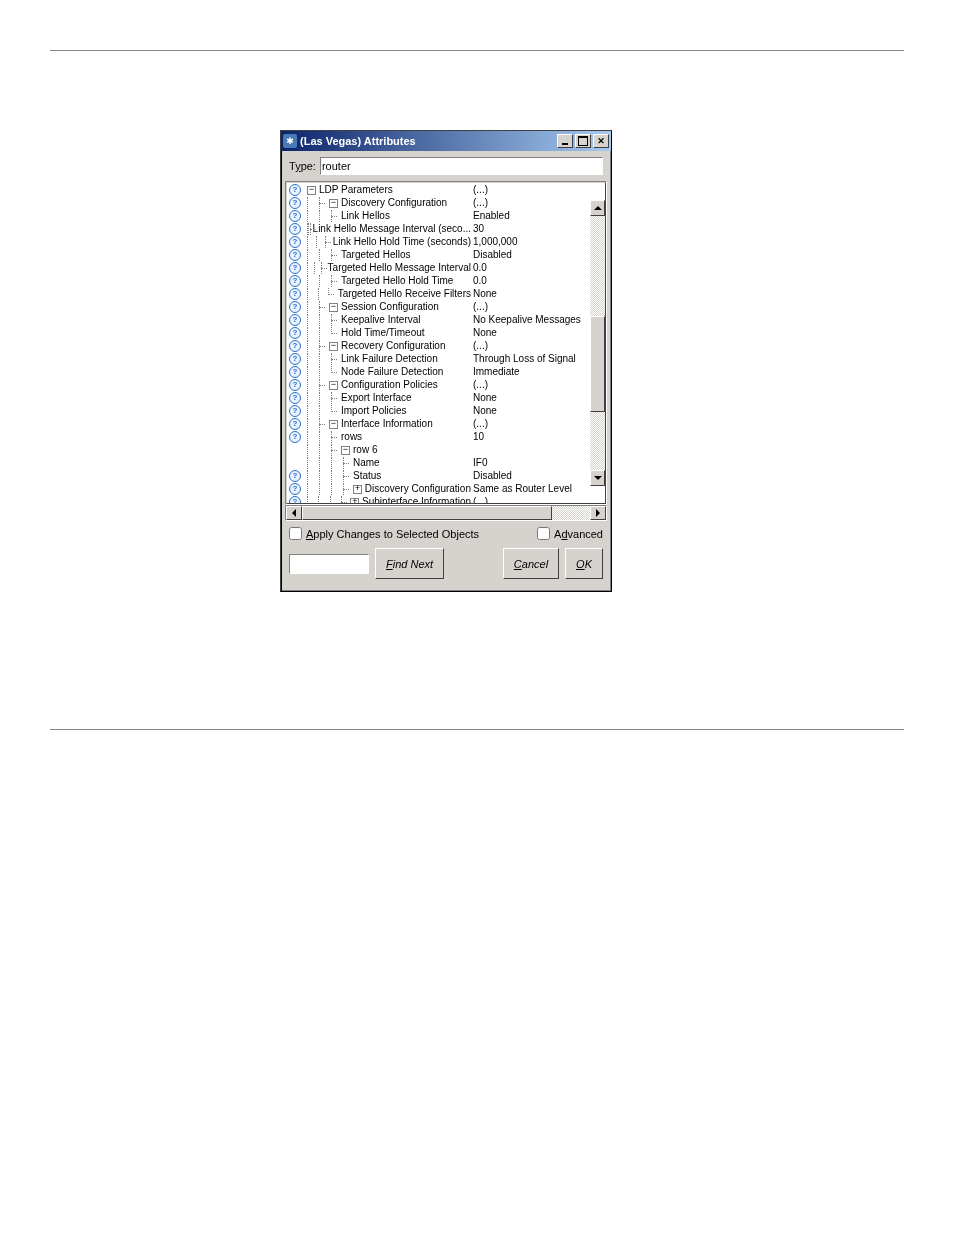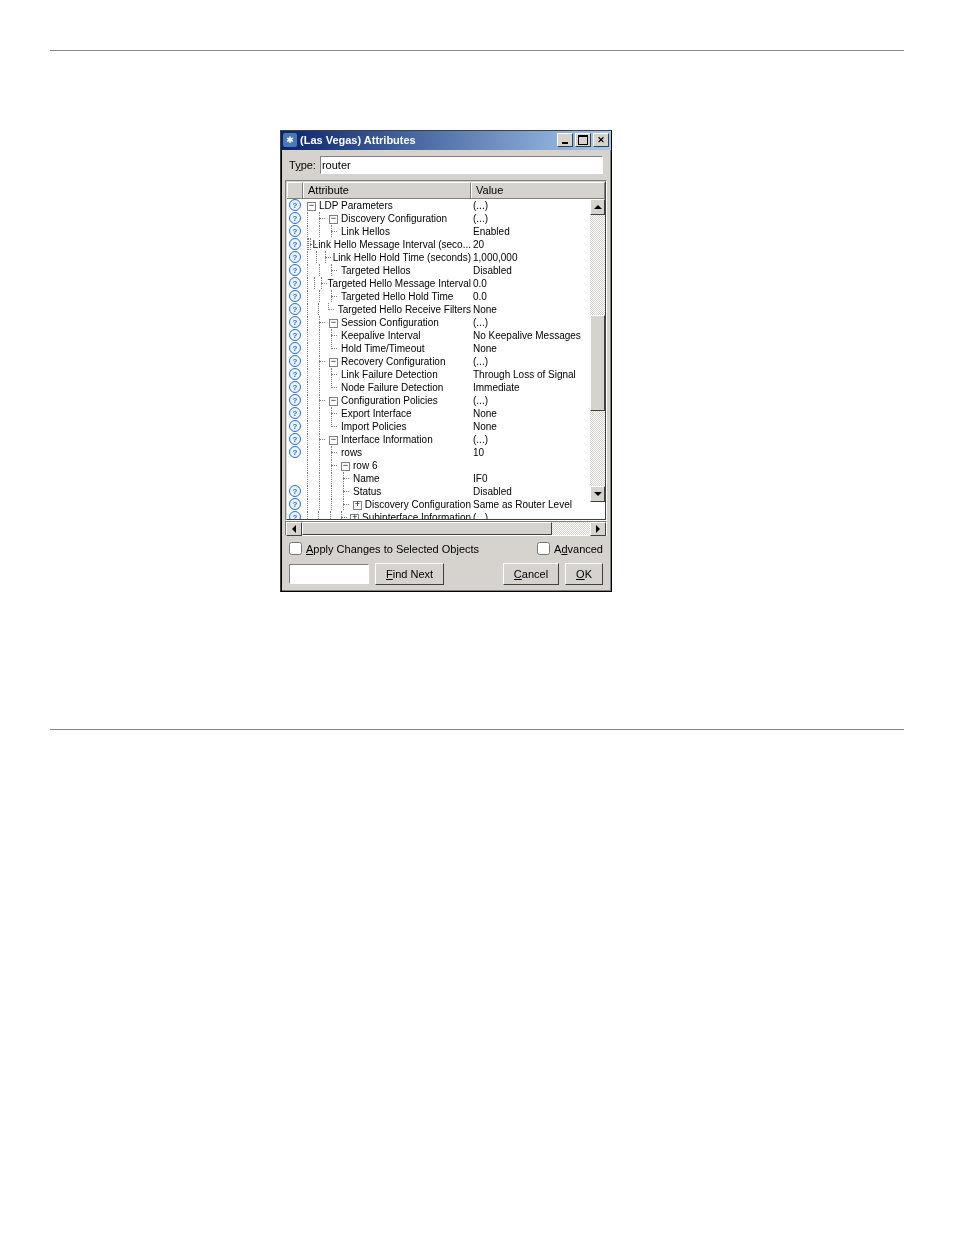--- a/index.html
+++ b/index.html
@@ -73,21 +73,21 @@
   .hscroll .btn{width:16px;height:14px;background:#D6D3CE;border:1px solid #fff;border-right-color:#404040;border-bottom-color:#404040;display:flex;align-items:center;justify-content:center;position:absolute;top:0;}
   .hscroll .btn.l{left:0;} .hscroll .btn.r{right:0;}
   .hscroll .track{position:absolute;left:16px;right:16px;top:0;bottom:0;background:repeating-conic-gradient(#D6D3CE 0 25%, #fff 0 50%) 0 0/2px 2px;}
   .hscroll .thumb{position:absolute;left:16px;width:250px;top:0;bottom:0;background:#D6D3CE;border:1px solid #fff;border-right-color:#404040;border-bottom-color:#404040;}
   .bottom { padding:6px 8px; font-size:11px;border-radius:11px;}
   .check-row{display:flex;justify-content:space-between;margin-bottom:8px;}
   .check{display:flex;align-items:center;gap:4px;}
   .check input{width:13px;height:13px;margin:0;}
   .btn-row{display:flex;align-items:center;gap:6px;}
   .find-box{flex:0 0 80px;height:20px;border:1px solid #808080;border-right-color:#fff;border-bottom-color:#fff;background:#fff;}
-  .winbutton{height:22px;padding:0 10px;background:#D6D3CE;border:1px solid #fff;border-right-color:#404040;border-bottom-color:#404040;font-size:11px;cursor:default;}
+  .winbutton{height:31px;padding:0 10px;background:#D6D3CE;border:1px solid #fff;border-right-color:#404040;border-bottom-color:#404040;font-size:11px;cursor:default;font-style:italic;}
   .winbutton .u{text-decoration:underline;}
   .spacer{flex:1;}
 </style>
 </head>
 <body>
 
 <div class="page-frame"></div>
 
 <div class="dialog">
   <div class="titlebar">
@@ -98,25 +98,20 @@
     <span class="winbtn close"></span>
   </div>
 
   <div class="type-row">
     <label><span>T</span><span class="underline">y</span><span>pe:</span></label>
     <input class="type-input" value="router" style="">
   </div>
 
   <div class="grid-wrap">
     <div class="grid-inner">
-      <div class="grid-head">
-        <div class="hcell icon"></div>
-        <div class="hcell attr">Attribute</div>
-        <div class="hcell val">Value</div>
-      </div>
       <div class="grid-body" id="grid-body">
           <div class="row">
             <div class="icon-cell">
               <div class="help-icon">?</div>
             </div>
             <div class="attr-cell">
               <span style="display: inline-block; width: 4px;"></span>
               <span class="toggle"></span>
               <span>LDP Parameters</span>
             </div>
@@ -149,21 +144,21 @@
           <div class="row">
             <div class="icon-cell">
               <div class="help-icon">?</div>
             </div>
             <div class="attr-cell">
               <span class="tree-pass" style="margin-left: 4px; width: 12px;"></span>
               <span class="tree-pass" style="margin-left: 0px; width: 12px;"></span>
               <span class="tree-tee"></span>
               <span>Link Hello Message Interval (seco...</span>
             </div>
-            <div class="val-cell">20</div>
+            <div class="val-cell">30</div>
           </div>
           <div class="row">
             <div class="icon-cell">
               <div class="help-icon">?</div>
             </div>
             <div class="attr-cell">
               <span class="tree-pass" style="margin-left: 4px; width: 12px;"></span>
               <span class="tree-pass" style="margin-left: 0px; width: 12px;"></span>
               <span class="tree-tee"></span>
               <span>Link Hello Hold Time (seconds)</span>

